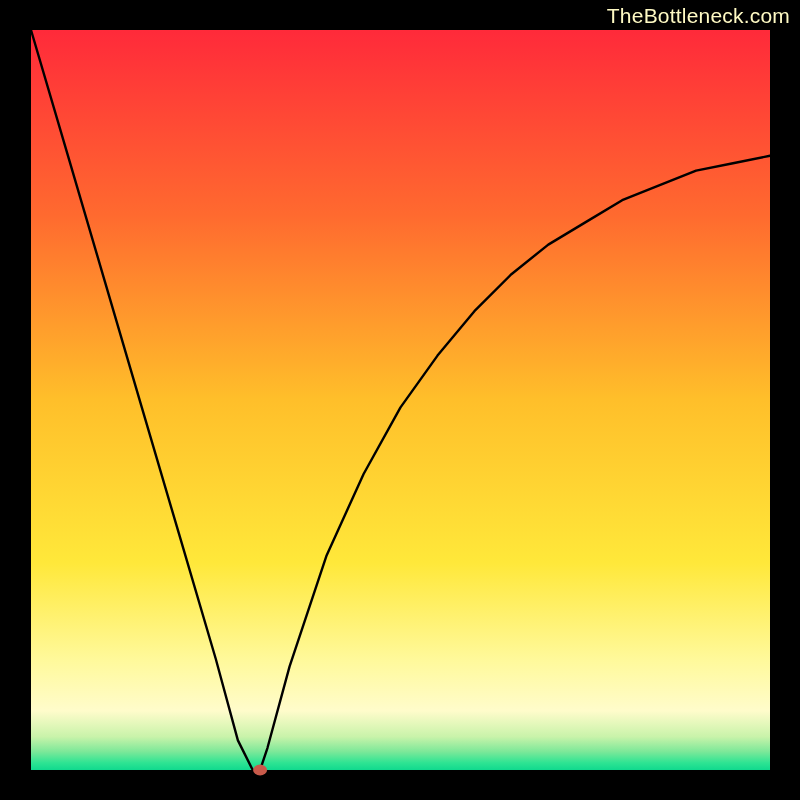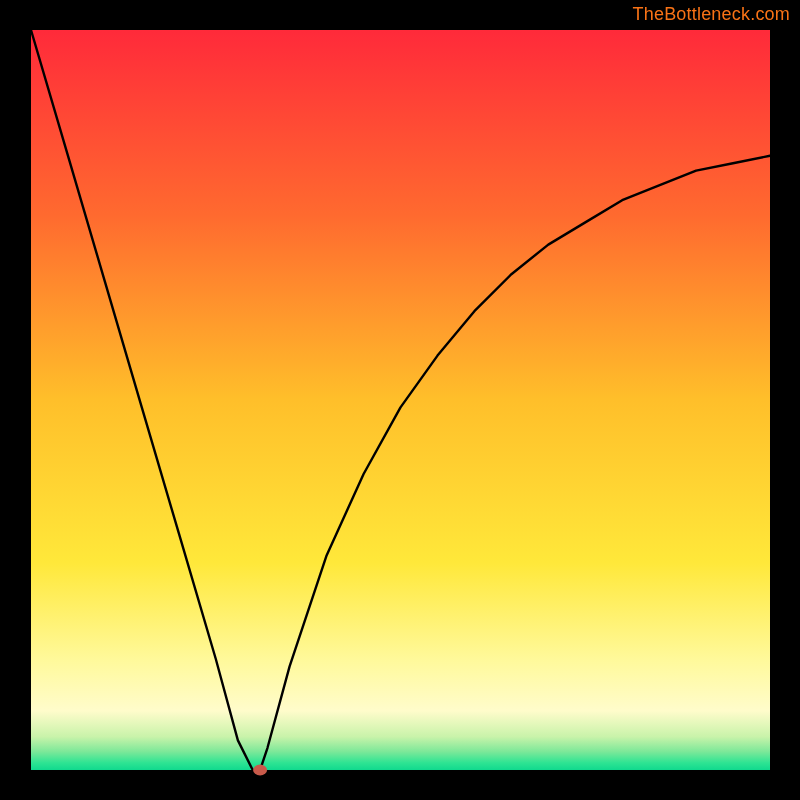--- a/index.html
+++ b/index.html
@@ -14,22 +14,22 @@
   .frame {
     position: relative;
     width: 800px;
     height: 800px;
     background: #000;
   }
   .watermark {
     position: absolute;
     top: 4px;
     right: 10px;
-    color: #f97316;
-    font-size: 18px;
+    color: #fef9c3;
+    font-size: 21px;
     font-weight: 500;
     letter-spacing: 0.2px;
     z-index: 5;
     text-align: right;
   }
   svg.plot {
     position: absolute;
     left: 0;
     top: 0;
     width: 800px;

